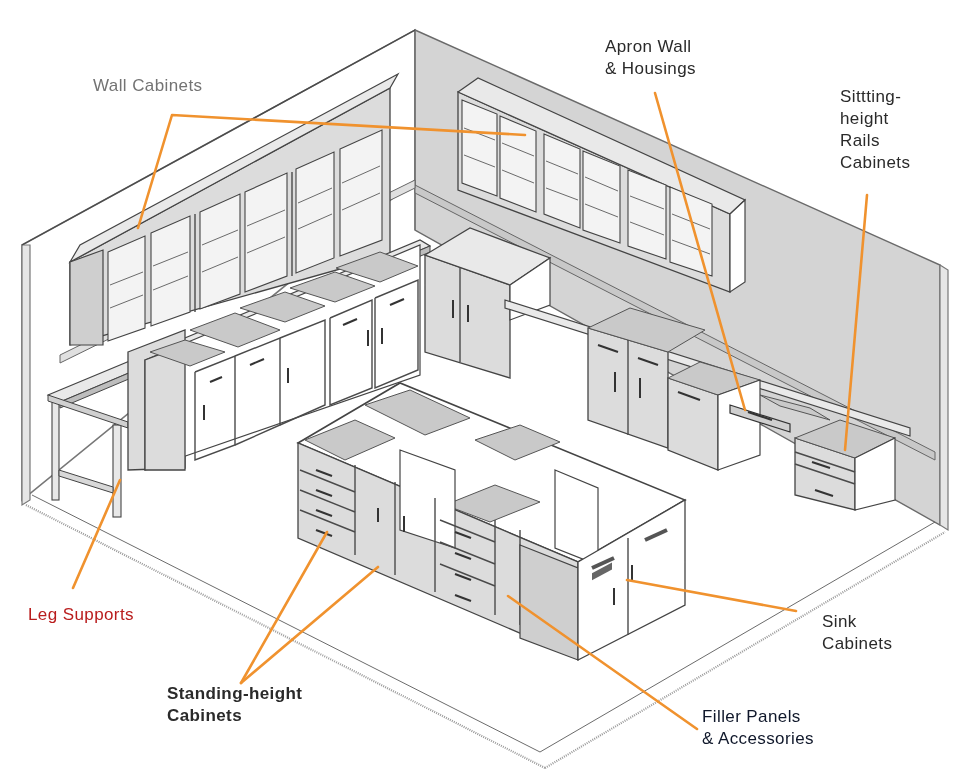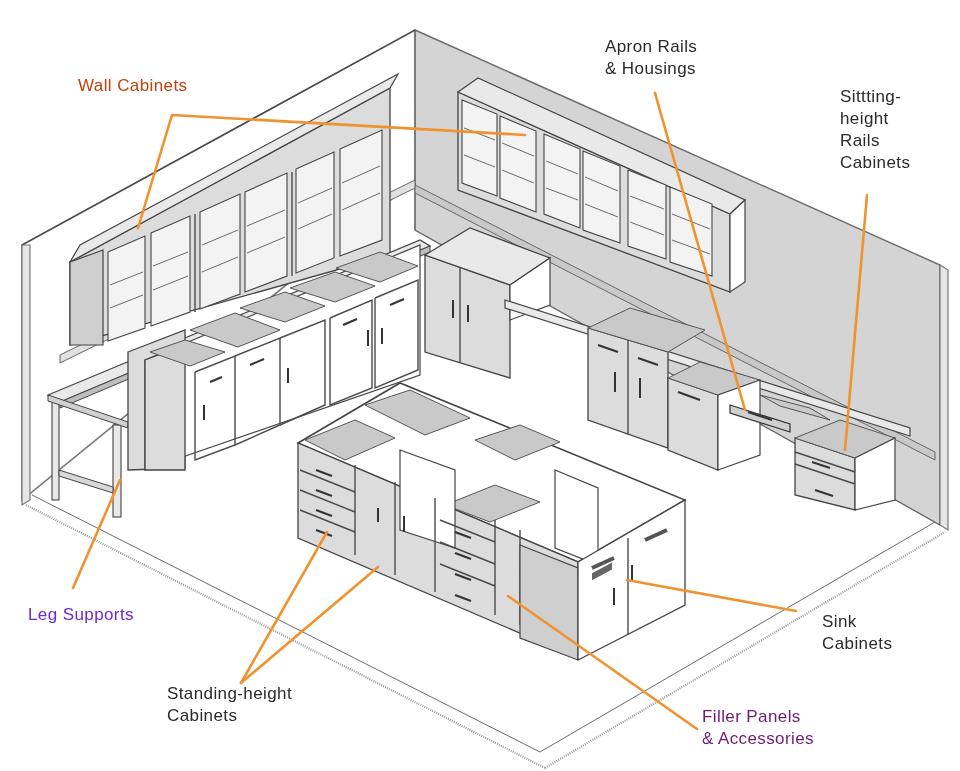--- a/index.html
+++ b/index.html
@@ -246,21 +246,21 @@
         <polyline points="73,588 120,480" fill="none" stroke="#f0922e" stroke-width="2.6" stroke-linecap="round" stroke-linejoin="round"></polyline>
         <polyline points="241,683 327,532" fill="none" stroke="#f0922e" stroke-width="2.6" stroke-linecap="round" stroke-linejoin="round"></polyline>
         <polyline points="241,683 378,567" fill="none" stroke="#f0922e" stroke-width="2.6" stroke-linecap="round" stroke-linejoin="round"></polyline>
         <polyline points="796,611 627,580" fill="none" stroke="#f0922e" stroke-width="2.6" stroke-linecap="round" stroke-linejoin="round"></polyline>
         <polyline points="697,729 508,596" fill="none" stroke="#f0922e" stroke-width="2.6" stroke-linecap="round" stroke-linejoin="round"></polyline>
       </g>
   </svg>
 
   
   <div id="labels">
-      <div class="label" style="left: 78px; top: 75px; color: #c2410c;"><span>Wall Cabinets</span></div>
-      <div class="label" style="left: 605px; top: 36px; color: rgb(42, 42, 42);"><span>Apron Rails</span><span>&amp; Housings</span></div>
+      <div class="label" style="left: 93px; top: 75px; color: #737373;"><span>Wall Cabinets</span></div>
+      <div class="label" style="left: 605px; top: 36px; color: rgb(42, 42, 42);"><span>Apron Wall</span><span>&amp; Housings</span></div>
       <div class="label" style="left: 832px; top: 86px; color: rgb(42, 42, 42); margin-left: 8px;"><span>Sittting-</span><span>height</span><span>Rails</span><span>Cabinets</span></div>
-      <div class="label" style="left: 28px; top: 604px; color: #6d28d9;"><span>Leg Supports</span></div>
-      <div class="label" style="left: 167px; top: 683px; color: rgb(42, 42, 42);"><span>Standing-height</span><span>Cabinets</span></div>
+      <div class="label" style="left: 28px; top: 604px; color: #b91c1c;"><span>Leg Supports</span></div>
+      <div class="label" style="left: 167px; top: 683px; color: rgb(42, 42, 42); font-weight: bold;"><span>Standing-height</span><span>Cabinets</span></div>
       <div class="label" style="left: 822px; top: 591px; color: rgb(42, 42, 42); margin-top: 20px;"><span>Sink</span><span>Cabinets</span></div>
-      <div class="label" style="left: 702px; top: 706px; color: #701a75;"><span>Filler Panels</span><span>&amp; Accessories</span></div>
+      <div class="label" style="left: 702px; top: 706px; color: #0f172a;"><span>Filler Panels</span><span>&amp; Accessories</span></div>
     </div>
 </div>
 
 </body></html>

